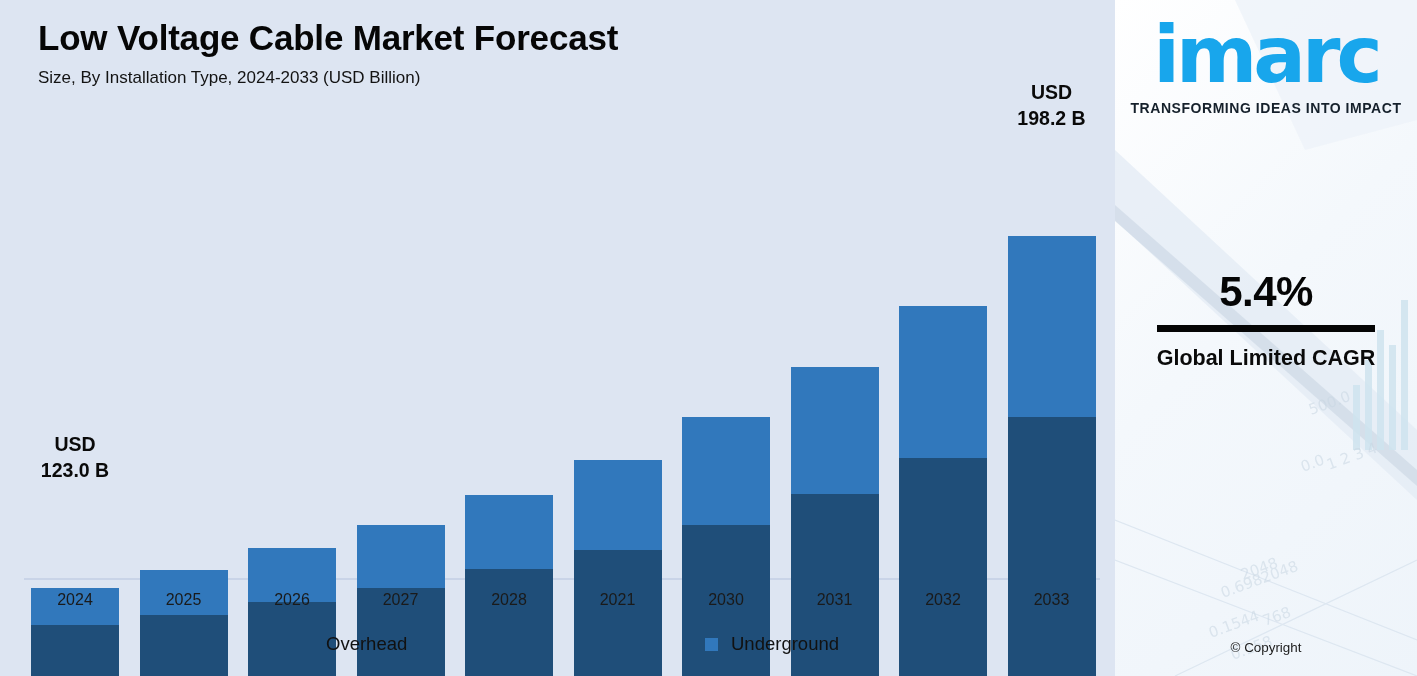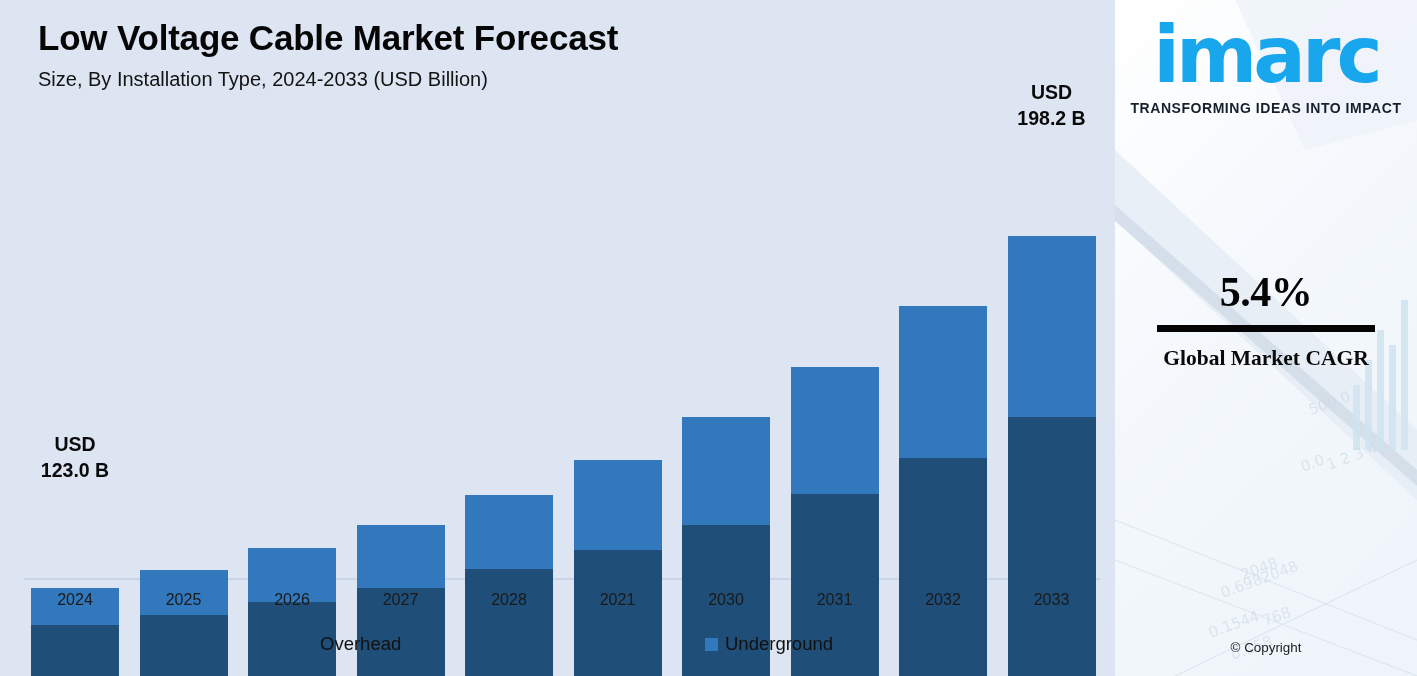--- a/index.html
+++ b/index.html
@@ -19,21 +19,21 @@
   }
 
   .titles { position: absolute; left: 38px; top: 18px; }
   .chart-title {
     font-size: 35px; font-weight: bold; color: #060606;
     letter-spacing: -0.2px; line-height: 1.15;
     font-family: "Liberation Sans", sans-serif;
   }
   .chart-subtitle {
     margin-top: 10px;
-    font-size: 20px; font-weight: 400; color: #131313;
+    font-size: 17px; font-weight: 400; color: #131313;
     letter-spacing: 0px;
   }
 
   
   .plot {
     position: absolute;
     left: 0; top: 0;
     width: 1115px; height: 676px;
   }
   .baseline {
@@ -70,21 +70,21 @@
     font-size: 16px; color: #1a1a1a;
   }
 
   
   .legend {
     position: absolute;
     top: 633px; left: 0; width: 1115px;
     display: flex;
     font-size: 18.5px; color: #111;
   }
-  .legend-item { display: flex; align-items: center; gap: 7px; position: absolute; justify-content: flex-end; }
+  .legend-item { display: flex; align-items: center; gap: 13px; position: absolute; justify-content: flex-end; }
   .legend-swatch { width: 13px; height: 13px; display: inline-block; }
 
   
   .brand-panel {
     position: relative;
     flex: 0 0 302px;
     width: 302px; height: 676px;
     background: #f2f6fb;
     overflow: hidden;
   }
@@ -103,21 +103,21 @@
     letter-spacing: -4px; line-height: 0.95;
     font-family: "DejaVu Sans", sans-serif;
   }
   .logo-tag {
     margin-top: 8px;
     font-size: 14px; font-weight: bold; color: #15202b;
     letter-spacing: 0.55px;
   }
 
   .cagr-wrap {
-    position: absolute; left: 0; top: 268px; width: 302px; text-align: center; font-family: Liberation Serif, serif;
+    position: absolute; left: 0; top: 268px; width: 302px; text-align: center;
   }
   .cagr-value {
     font-size: 42px; font-weight: bold; color: #050505; letter-spacing: -0.5px;
   }
   .cagr-rule {
     width: 218px; height: 7px; background: #050505;
     margin: 9px auto 11px auto;
   }
   .cagr-label {
     font-size: 21.5px; font-weight: bold; color: #0a0a0a; line-height: 1.42;
@@ -270,20 +270,20 @@
     </div>
 
     <div class="logo-wrap">
       <div class="logo-mark">imarc</div>
       <div class="logo-tag">TRANSFORMING IDEAS INTO IMPACT</div>
     </div>
 
     <div class="cagr-wrap">
       <div class="cagr-value">5.4%</div>
       <div class="cagr-rule"></div>
-      <div class="cagr-label">Global Market CAGR</div>
+      <div class="cagr-label">Global Limited CAGR</div>
     </div>
 
     <div class="copyright">
       <div>© Copyright</div>
     </div>
   </div>
 </div>
 
 </body></html>

